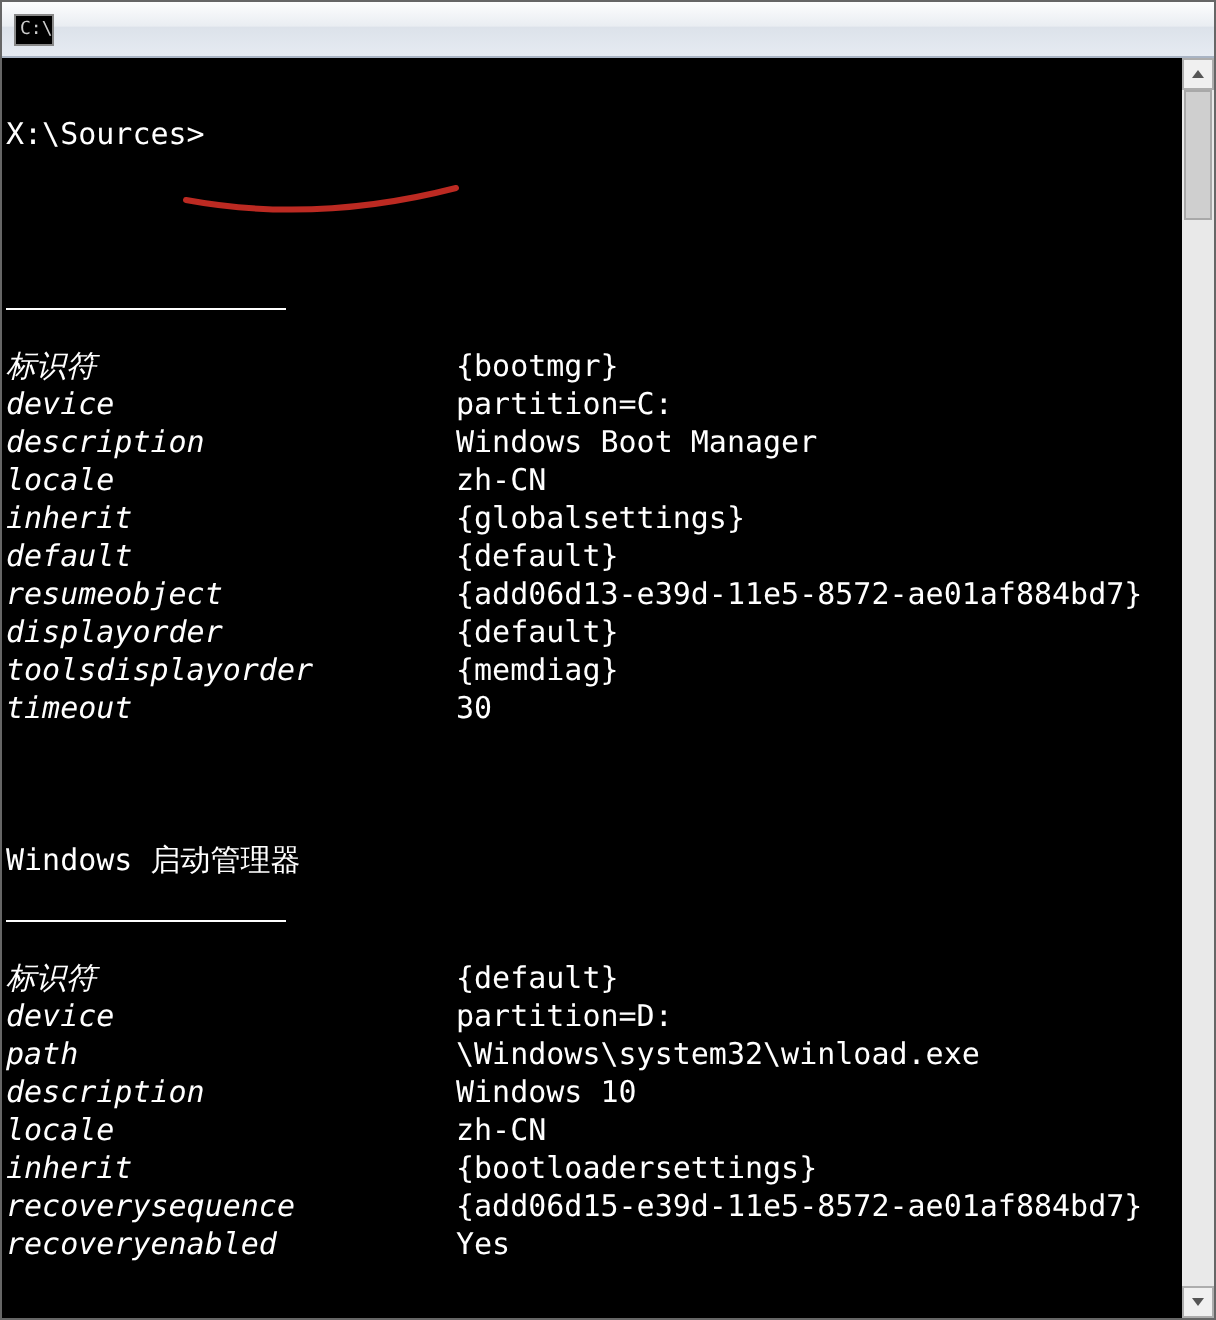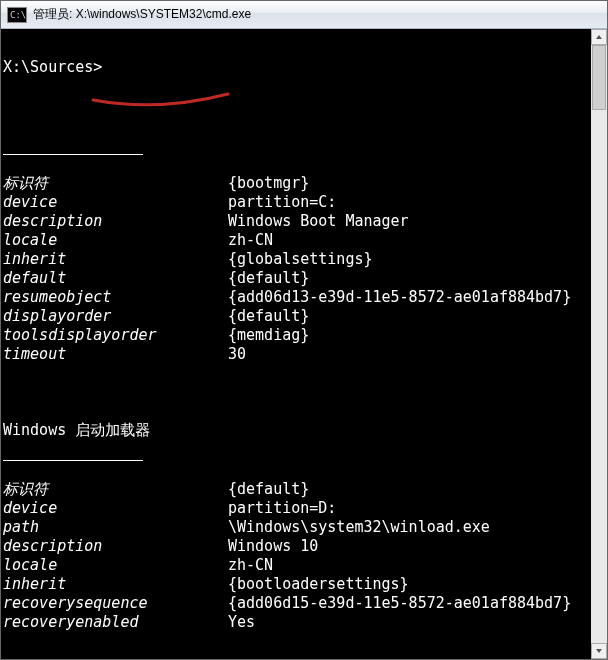--- a/index.html
+++ b/index.html
@@ -117,35 +117,34 @@
     width: 140px;
   }
 </style>
 </head>
 <body>
 
 <div class="window">
 
   <div class="titlebar">
     <span class="icon">C:\</span>
-    <span>管理员: X:\windows\SYSTEM32\cmd.exe</span>
   </div>
 
   <div class="console">
 <div class="row"><span>X:\Sources&gt;</span></div>
 <div class="underline-wrap">
   <svg class="redline" width="230" height="22" style="left:0px; top:-4px;">
     <path d="M 90 8 Q 155 20 225 2" stroke="#bc2a22" stroke-width="3" fill="none" stroke-linecap="round"></path>
   </svg>
 </div>
 <div class="row">&nbsp;</div>
 <hr class="section-underline">
 <div id="bootmgr-block"><div class="row"><span class="key">标识符</span><span class="val">{bootmgr}</span></div><div class="row"><span class="key">device</span><span class="val">partition=C:</span></div><div class="row"><span class="key">description</span><span class="val">Windows Boot Manager</span></div><div class="row"><span class="key">locale</span><span class="val">zh-CN</span></div><div class="row"><span class="key">inherit</span><span class="val">{globalsettings}</span></div><div class="row"><span class="key">default</span><span class="val">{default}</span></div><div class="row"><span class="key">resumeobject</span><span class="val">{add06d13-e39d-11e5-8572-ae01af884bd7}</span></div><div class="row"><span class="key">displayorder</span><span class="val">{default}</span></div><div class="row"><span class="key">toolsdisplayorder</span><span class="val">{memdiag}</span></div><div class="row"><span class="key">timeout</span><span class="val">30</span></div></div>
 <div class="row">&nbsp;</div>
-<div class="row"><span>Windows 启动加载器</span></div>
+<div class="row"><span>Windows 启动管理器</span></div>
 <hr class="section-underline">
 <div id="loader-block"><div class="row"><span class="key">标识符</span><span class="val">{default}</span></div><div class="row"><span class="key">device</span><span class="val">partition=D:</span></div><div class="row"><span class="key">path</span><span class="val">\Windows\system32\winload.exe</span></div><div class="row"><span class="key">description</span><span class="val">Windows 10</span></div><div class="row"><span class="key">locale</span><span class="val">zh-CN</span></div><div class="row"><span class="key">inherit</span><span class="val">{bootloadersettings}</span></div><div class="row"><span class="key">recoverysequence</span><span class="val">{add06d15-e39d-11e5-8572-ae01af884bd7}</span></div><div class="row"><span class="key">recoveryenabled</span><span class="val">Yes</span></div></div>
 
 
 
     <div class="scrollbar">
       <div class="sb-btn">
         <svg width="8" height="8">
             <path d="M1 6 L4 2 L7 6 Z" fill="#555"></path>
           </svg>

